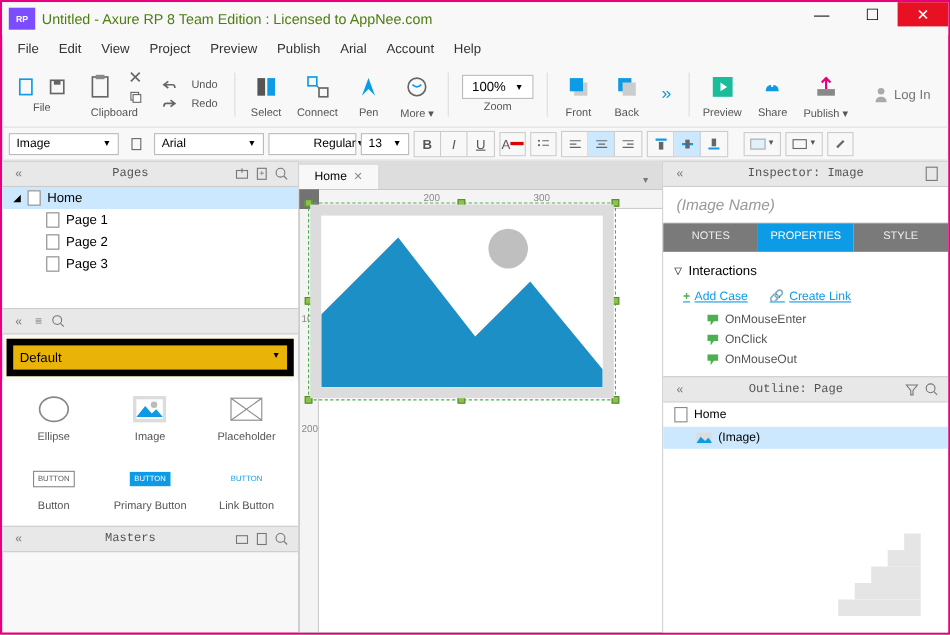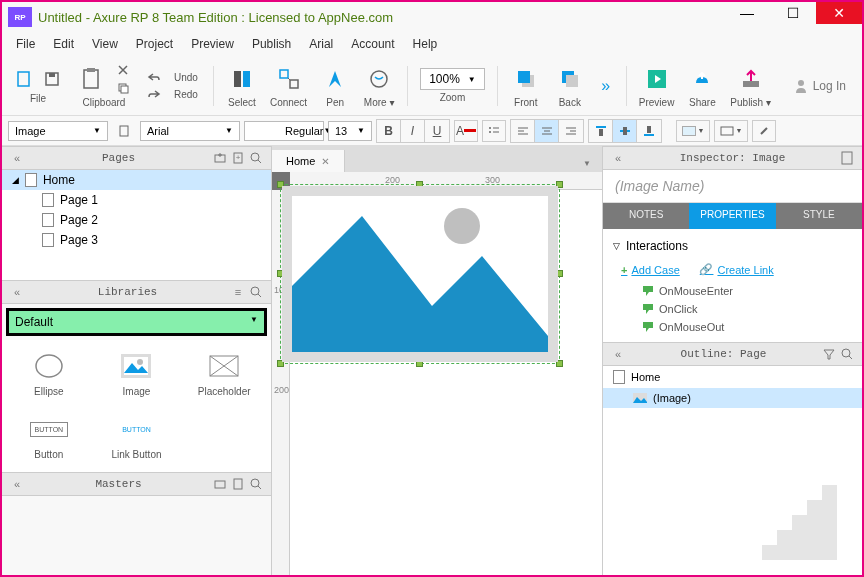--- a/index.html
+++ b/index.html
@@ -33,21 +33,21 @@
 .main-area { flex: 1; display: flex; overflow: hidden; }
 .left-panel { width: 270px; display: flex; flex-direction: column; border-right: 1px solid #ccc; }
 .panel-header { height: 24px; background: #e8e8e8; display: flex; align-items: center; padding: 0 6px; font-size: 11px; color: #555; border-bottom: 1px solid #ccc; border-top: 1px solid #ccc; }
 .panel-header .phtitle { flex: 1; text-align: center; font-family: Liberation Mono, monospace; }
 .ph-icon { width: 18px; height: 18px; display: flex; align-items: center; justify-content: center; font-size: 11px; color: #777; cursor: pointer; }
 .pages-tree { background: #fff; flex: 0 0 auto; }
 .tree-item { display: flex; align-items: center; padding: 3px 10px; font-size: 12px; gap: 6px; cursor: pointer; }
 .tree-item.selected { background: #cce8ff; }
 .tree-item.child { padding-left: 40px; }
 .page-icon { width: 12px; height: 14px; border: 1px solid #888; background: #fff; position: relative; }
-.lib-select { border: 3px solid #000000; margin: 4px; padding: 4px 6px; font-size: 12px; background: #86efac; display: flex; justify-content: space-between; }
+.lib-select { border: 6px solid #000000; margin: 4px; padding: 4px 6px; font-size: 12px; background: #eab308; display: flex; justify-content: space-between; }
 .lib-grid { display: grid; grid-template-columns: repeat(3, 1fr); gap: 2px; padding: 4px; background: #fff; }
 .lib-item { display: flex; flex-direction: column; align-items: center; padding: 8px 4px; font-size: 10px; color: #555; cursor: pointer; gap: 6px; }
 .lib-shape { width: 32px; height: 28px; display: flex; align-items: center; justify-content: center; }
 .center-panel { flex: 1; display: flex; flex-direction: column; background: #e8e8e8; }
 .tab-bar { height: 26px; display: flex; align-items: flex-end; background: #ddd; }
 .tab { padding: 5px 14px; background: #f8f8f8; font-size: 11px; border-right: 1px solid #ccc; display: flex; align-items: center; gap: 6px; }
 .canvas-wrap { flex: 1; position: relative; background: #737373; overflow: hidden; }
 .ruler-h { position: absolute; top: 0; left: 18px; right: 0; height: 18px; background: #f4f4f4; border-bottom: 1px solid #ccc; font-size: 9px; color: #888; }
 .ruler-v { position: absolute; top: 18px; left: 0; bottom: 0; width: 18px; background: #f4f4f4; border-right: 1px solid #ccc; font-size: 9px; color: #888; }
 .ruler-mark { position: absolute; }
@@ -399,21 +399,20 @@
             <span>Page 2</span>
           </div>
         <div class="tree-item child">
             <span class="page-icon"></span>
             <span>Page 3</span>
           </div>
       </div>
 
       <div class="panel-header">
         <span class="ph-icon">«</span>
-        <span class="phtitle">Libraries</span>
         <span class="ph-icon">≡</span>
         <span class="ph-icon">
             <svg width="14" height="14">
               <circle cx="6" cy="6" r="4" fill="none" stroke="#777"></circle>
               <line x1="9" y1="9" x2="12" y2="12" stroke="#777"></line>
             </svg>
           </span>
       </div>
       <div class="lib-select">
           <span>Default</span>
@@ -447,20 +446,26 @@
                 <line x1="29" y1="1" x2="1" y2="21" stroke="#888"></line>
               </svg>
             </div>
             <span>Placeholder</span>
           </div>
         <div class="lib-item">
             <div class="lib-shape">
               <div style="border:1px solid #888;padding:3px 4px;font-size:7px;">BUTTON</div>
             </div>
             <span>Button</span>
+          </div>
+        <div class="lib-item">
+            <div class="lib-shape">
+              <div style="background:#0d9be5;color:#fff;padding:3px 4px;font-size:7px;">BUTTON</div>
+            </div>
+            <span>Primary Button</span>
           </div>
         <div class="lib-item">
             <div class="lib-shape">
               <div style="color:#0d9be5;font-size:7px;">BUTTON</div>
             </div>
             <span>Link Button</span>
           </div>
       </div>
 
       <div class="panel-header">

